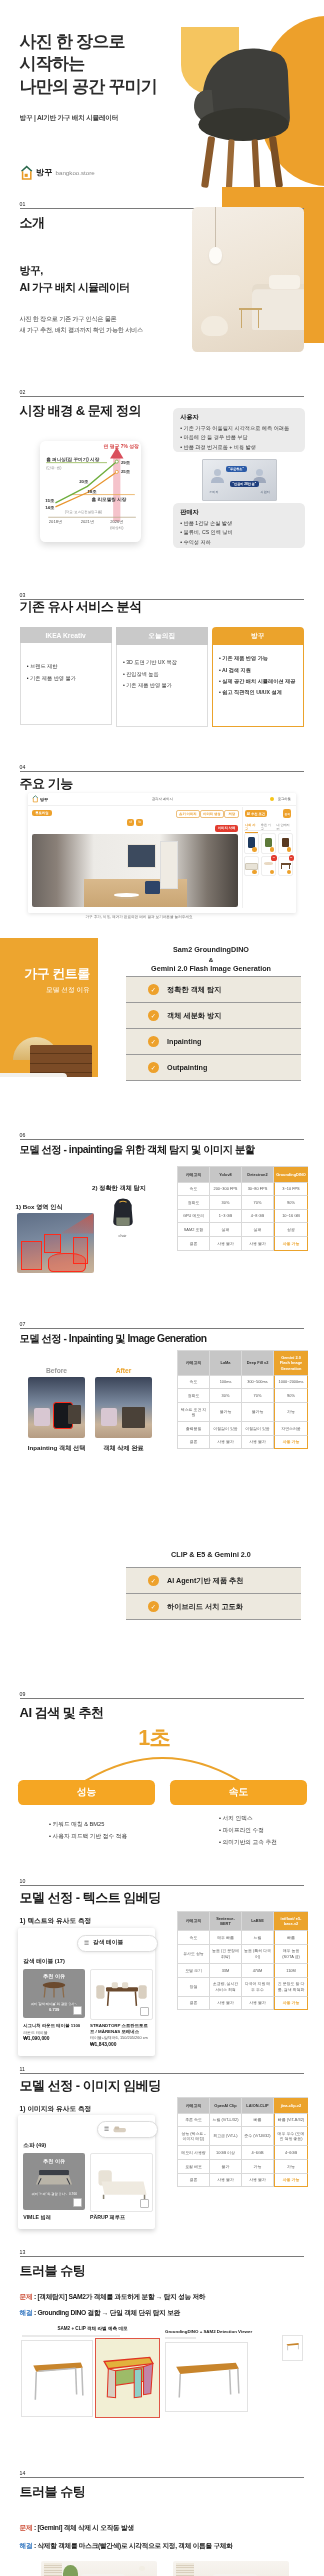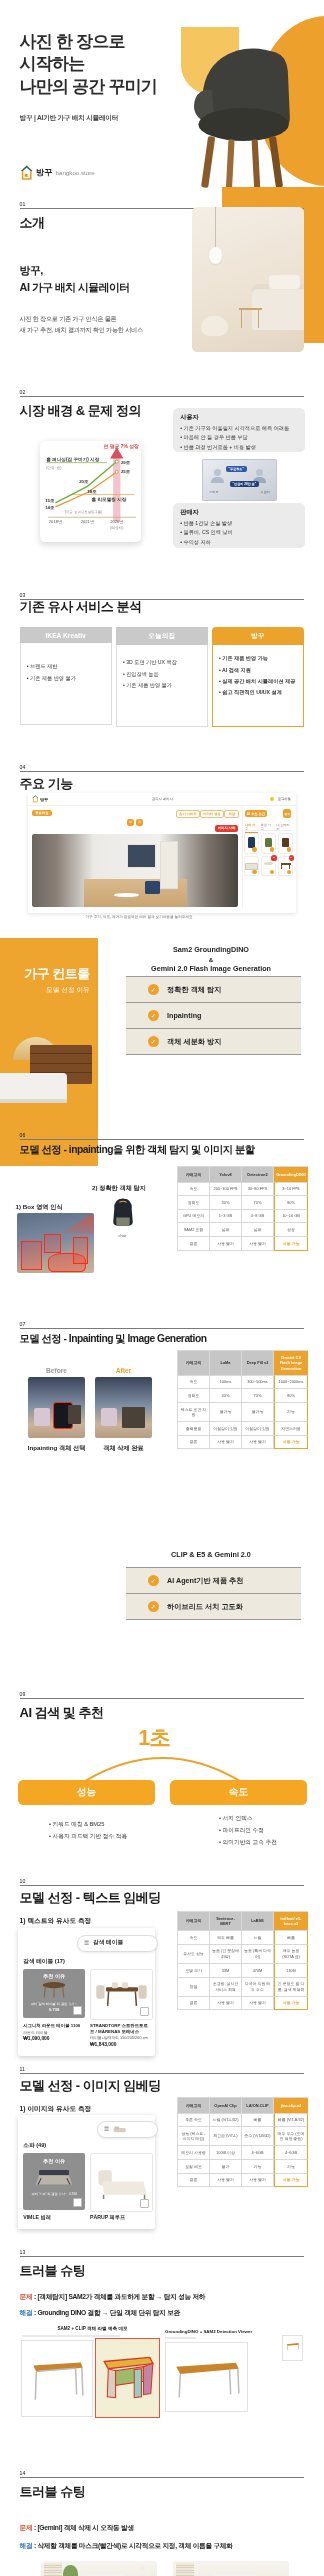--- a/index.html
+++ b/index.html
@@ -307,21 +307,21 @@
             <span class="badge"></span>
             <span class="minus">−</span>
           </div>
       </div>
     </div>
   </div>
   <div class="abs" style="left:0;top:151px;width:278px;text-align:center;font-size:3.6px;color:#666;">가구 추가, 이동, 제거가 완료되면 배치 결과 보기버튼을 눌러주세요</div>
 </div>
 
 <div class="sec" style="top:931px;height:201px;">
-  <div class="opanel" style="top:6.7px;height:228px;">
+  <div class="opanel" style="top:6.7px;height:139px;">
     <div class="t" style="margin-top:27px;">가구 컨트롤</div>
     <div class="s">모델 선정 이유</div>
     <div class="dome" style="left:13.4px;top:99px;"></div>
     <div class="dresser" style="left:30px;top:107px;">
         <i></i>
         <i></i>
         <i></i>
       </div>
     <div class="sofa" style="left:-10.3px;top:135px;width:77px;"></div>
   </div>
@@ -330,25 +330,29 @@
     <div style="font-size:6.2px;margin:1.5px 0;">&amp;</div>
     <div style="font-size:7.2px;">Gemini 2.0 Flash  Image Generation</div>
   </div>
   <div class="chkwrap" style="left:126px;top:45px;">
     <div class="checkrow">
         <span class="chk">✓</span>
         <span class="chklabel">정확한 객체 탐지</span>
       </div>
     <div class="checkrow">
         <span class="chk">✓</span>
-        <span class="chklabel">Inpainting</span>
+        <span class="chklabel">객체 세분화 방지</span>
       </div>
     <div class="checkrow">
         <span class="chk">✓</span>
-        <span class="chklabel">객체 세분화 방지</span>
+        <span class="chklabel">Inpainting</span>
+      </div>
+    <div class="checkrow">
+        <span class="chk">✓</span>
+        <span class="chklabel">Outpainting</span>
       </div>
   </div>
 </div>
 
 <div class="sec" style="top:1132px;height:187px;">
   <div class="ph" style="top:0;">
     <div class="n">06</div>
     <div class="l"></div>
   </div>
   <div class="abs" style="left:19.6px;top:11.3px;font-size:10.3px;font-weight:bold;letter-spacing:-0.5px;color:#1d1d1d;">모델 선정 - inpainting을 위한 객체 탐지 및 이미지 분할</div>

